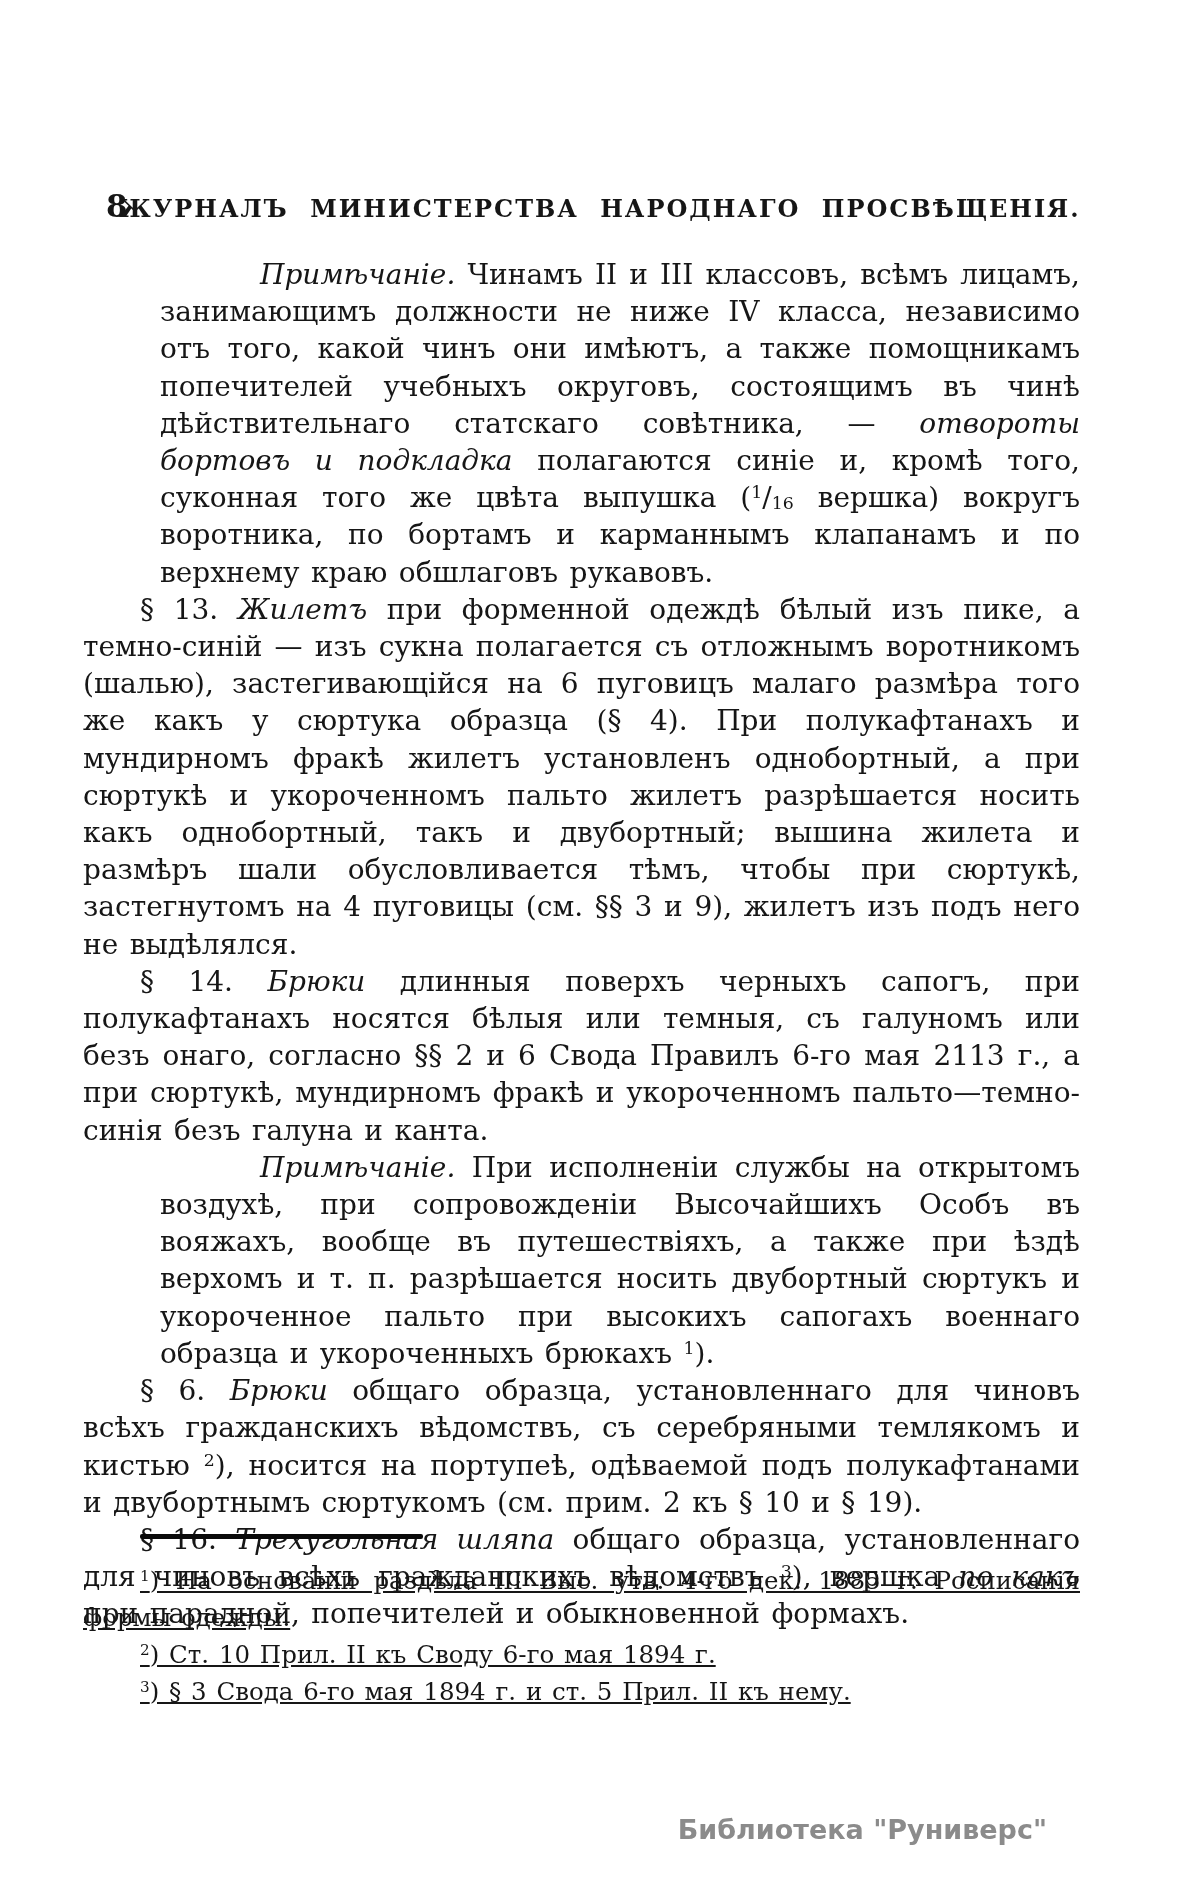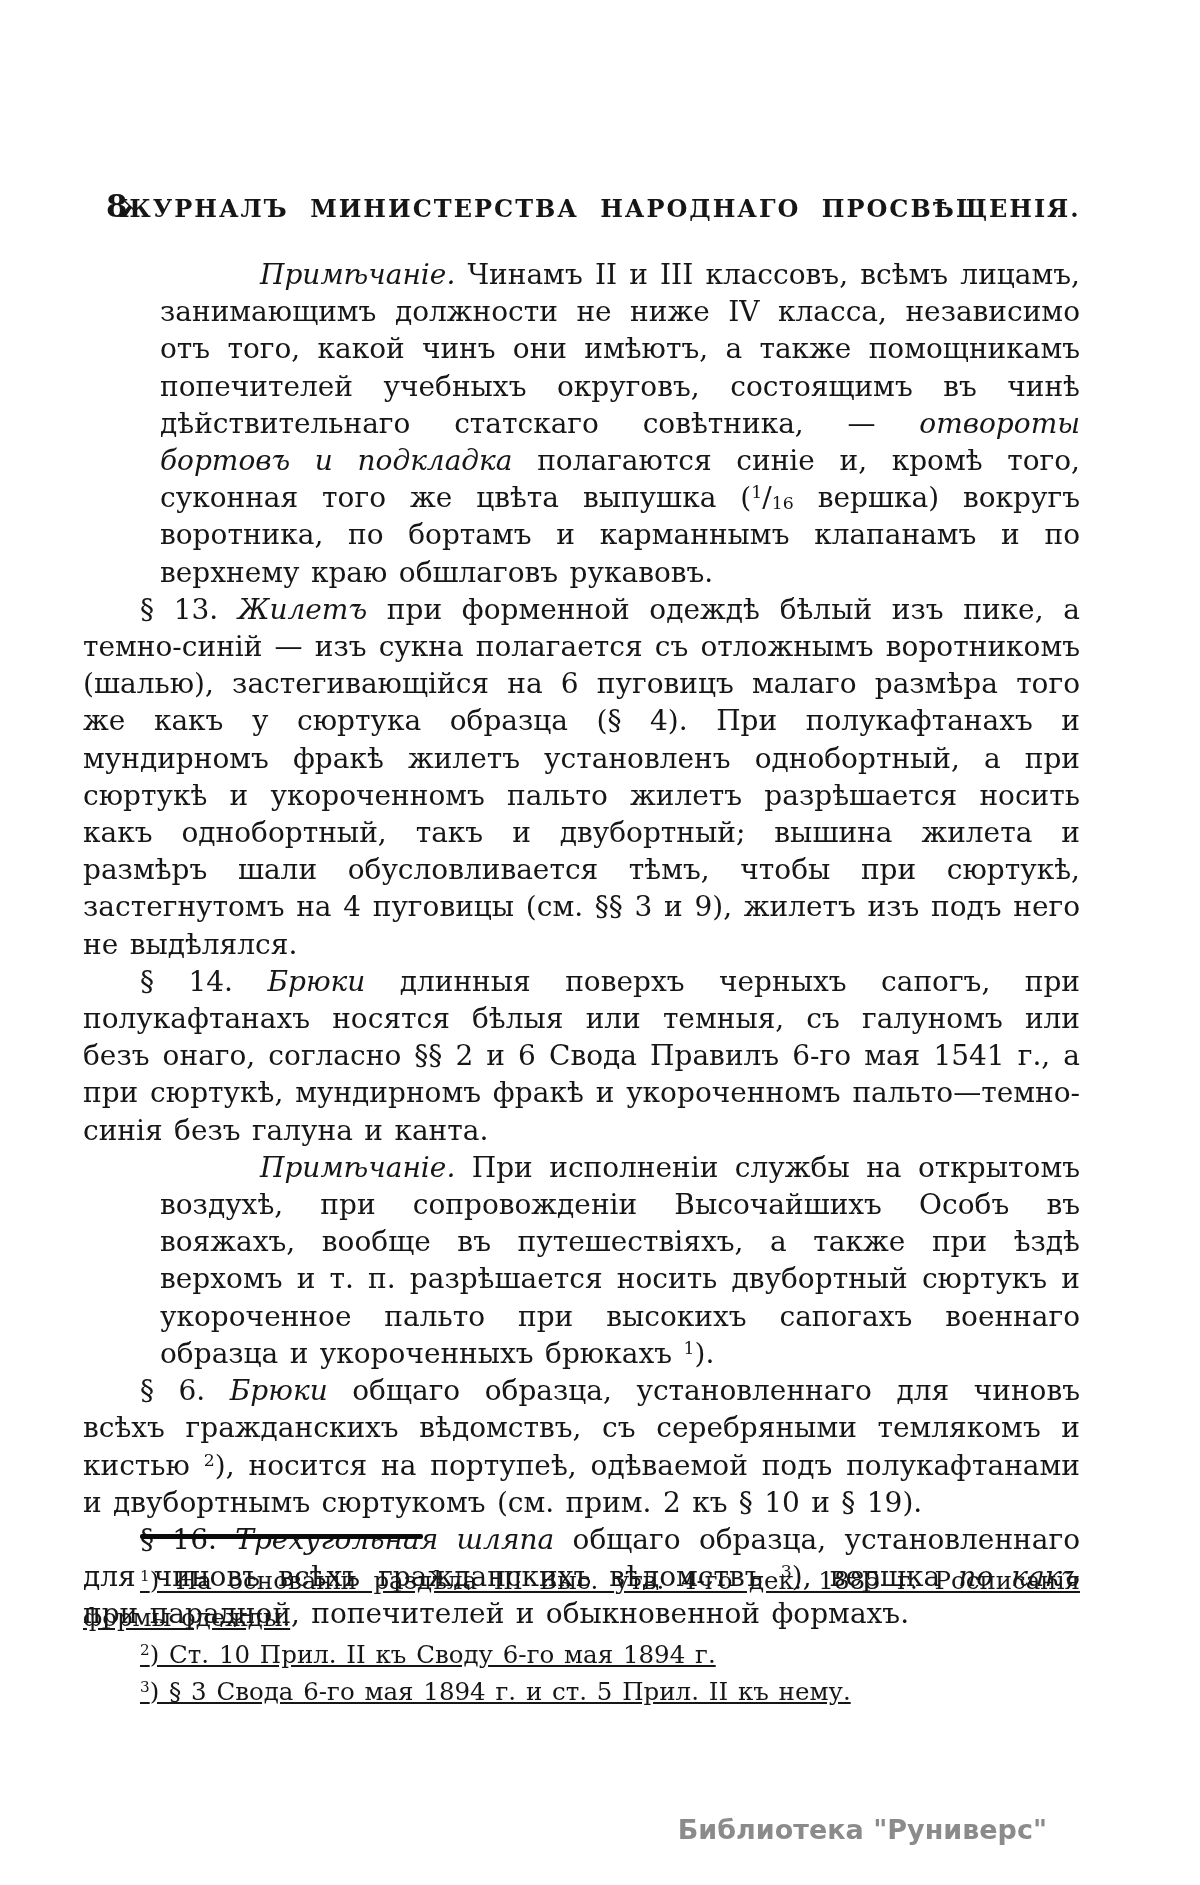--- a/index.html
+++ b/index.html
@@ -59,21 +59,21 @@
 
 <div class="page">
 
   <div class="pagenum">8</div>
 
   <div class="runtitle">ЖУРНАЛЪ МИНИСТЕРСТВА НАРОДНАГО ПРОСВѢЩЕНІЯ.</div>
 
   <div class="bodycol">
     <p class="note"><span class="it">Примѣчаніе.</span><span> Чинамъ II и III классовъ, всѣмъ лицамъ, занимающимъ должности не ниже IV класса, независимо отъ того, какой чинъ они имѣютъ, а также помощникамъ попечителей учебныхъ округовъ, состоящимъ въ чинѣ дѣйствительнаго статскаго совѣтника, — </span><span class="it">отвороты бортовъ и подкладка</span><span> полагаются синіе и, кромѣ того, суконная того же цвѣта выпушка (</span><span class="sup">1</span><span>/</span><span class="sb">16</span><span> вершка) вокругъ воротника, по бортамъ и карманнымъ клапанамъ и по верхнему краю обшлаговъ рукавовъ.</span></p>
     <p class="sect"><span>§ 13. </span><span class="it">Жилетъ</span><span> при форменной одеждѣ бѣлый изъ пике, а темно-синій — изъ сукна полагается съ отложнымъ воротникомъ (шалью), застегивающійся на 6 пуговицъ малаго размѣра того же какъ у сюртука образца (§ 4). При полукафтанахъ и мундирномъ фракѣ жилетъ установленъ однобортный, а при сюртукѣ и укороченномъ пальто жилетъ разрѣшается носить какъ однобортный, такъ и двубортный; вышина жилета и размѣръ шали обусловливается тѣмъ, чтобы при сюртукѣ, застегнутомъ на 4 пуговицы (см. §§ 3 и 9), жилетъ изъ подъ него не выдѣлялся.</span></p>
-    <p class="sect"><span>§ 14. </span><span class="it">Брюки</span><span> длинныя поверхъ черныхъ сапогъ, при полукафтанахъ носятся бѣлыя или темныя, съ галуномъ или безъ онаго, согласно §§ 2 и 6 Свода Правилъ 6-го мая 1541 г., а при сюртукѣ, мундирномъ фракѣ и укороченномъ пальто—темно-синія безъ галуна и канта.</span></p>
+    <p class="sect"><span>§ 14. </span><span class="it">Брюки</span><span> длинныя поверхъ черныхъ сапогъ, при полукафтанахъ носятся бѣлыя или темныя, съ галуномъ или безъ онаго, согласно §§ 2 и 6 Свода Правилъ 6-го мая 2113 г., а при сюртукѣ, мундирномъ фракѣ и укороченномъ пальто—темно-синія безъ галуна и канта.</span></p>
     <p class="note"><span class="it">Примѣчаніе.</span><span> При исполненіи службы на открытомъ воздухѣ, при сопровожденіи Высочайшихъ Особъ въ вояжахъ, вообще въ путешествіяхъ, а также при ѣздѣ верхомъ и т. п. разрѣшается носить двубортный сюртукъ и укороченное пальто при высокихъ сапогахъ военнаго образца и укороченныхъ брюкахъ </span><span class="sup">1</span><span>).</span></p>
     <p class="sect"><span>§ 6. </span><span class="it">Брюки</span><span> общаго образца, установленнаго для чиновъ всѣхъ гражданскихъ вѣдомствъ, съ серебряными темлякомъ и кистью </span><span class="sup">2</span><span>), носится на портупеѣ, одѣваемой подъ полукафтанами и двубортнымъ сюртукомъ (см. прим. 2 къ § 10 и § 19).</span></p>
     <p class="sect"><span>§ 16. </span><span class="it">Трехугольная шляпа</span><span> общаго образца, установленнаго для чиновъ всѣхъ гражданскихъ вѣдомствъ </span><span class="sup">3</span><span>), вершка </span><span class="it">по какъ</span><span> при парадной, попечителей и обыкновенной формахъ.</span></p>
   </div>
 
   <div class="fnrule"></div>
 
   <div class="footnotes">
     <p><span class="sup">1</span><span>) На основаніи раздѣла III Выс. утв. 4-го дек. 1885 г. Росписанія формы одежды.</span></p>
     <p><span class="sup">2</span><span>) Ст. 10 Прил. II къ Своду 6-го мая 1894 г.</span></p>

